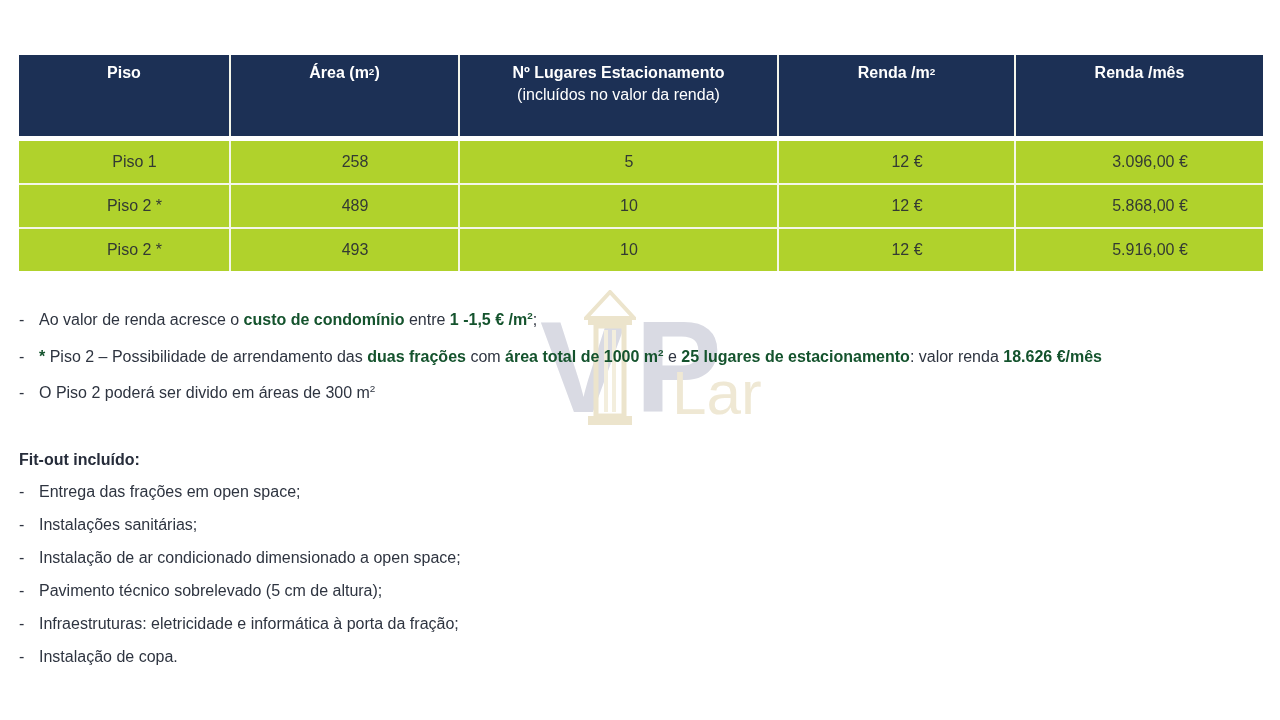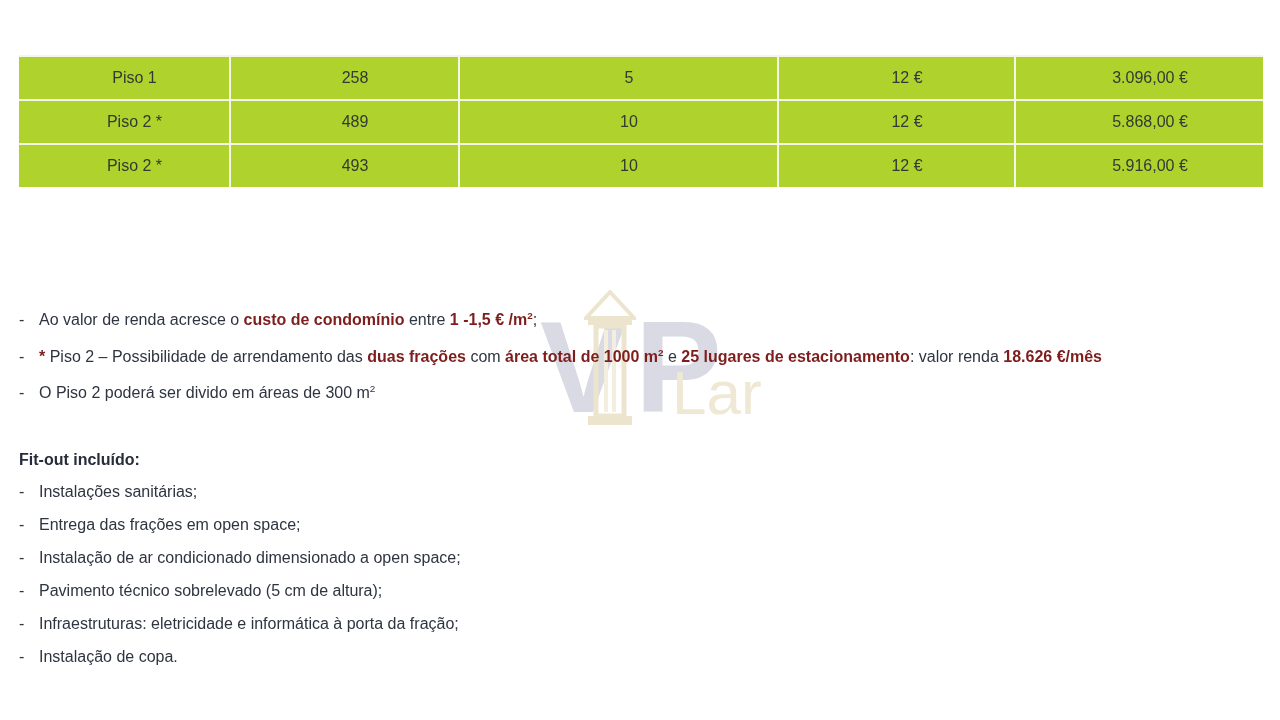--- a/index.html
+++ b/index.html
@@ -40,39 +40,46 @@
     position: absolute; left: 95px; top: 12px; font-weight: bold; font-size: 130px; color: #d9dae3; line-height: 1;
   }
   .wm-lar {
     position: absolute; left: 132px; top: 72px; font-size: 62px; color: #efe8d4; line-height: 1;
   }
   .wm-pillar { position: absolute; left: 44px; top: 0; }
 
   .notes { position: absolute; left: 19px; top: 311px; width: 1250px; font-size: 16px; }
   .note { position: absolute; left: 0; white-space: nowrap; }
   .dash { display: inline-block; width: 20px; }
-  .b { font-weight: bold; color: #7f1d1d; }
+  .b { font-weight: bold; color: #14532d; }
   .i { }
 
   .fitout-title { position: absolute; left: 19px; top: 451px; font-size: 16px; font-weight: bold; color: #262c3a; }
   .fitout-list { position: absolute; left: 19px; top: 483px; font-size: 16px; }
   .fitout-item { height: 33px; white-space: nowrap; }
 </style>
 </head>
 <body>
 
 <table class="table">
   <colgroup>
     <col style="width:211px">
       <col style="width:229px">
       <col style="width:319px">
       <col style="width:237px">
       <col style="width:248px">
   </colgroup>
   <tbody>
+      <tr class="header-row">
+    <th><span>Piso</span></th>
+    <th><span>Área (m</span><sup>2</sup><span>)</span></th>
+    <th><span>Nº Lugares Estacionamento</span><span class="sub">(incluídos no valor da renda)</span></th>
+    <th><span>Renda /m</span><sup>2</sup></th>
+    <th><span>Renda /mês</span></th>
+  </tr>
   <tr>
     <td>Piso 1</td>
     <td>258</td>
     <td>5</td>
     <td>12 €</td>
     <td>3.096,00 €</td>
   </tr>
   <tr>
     <td>Piso 2 *</td>
     <td>489</td>
@@ -114,19 +121,19 @@
   <div class="note" style="top:73px">
     <span class="dash">-</span><span>O Piso 2 poderá ser divido em áreas de 300 m</span><sup>2</sup>
   </div>
 </div>
 
 <div class="fitout-title">
   <span class="i">Fit-out</span><span> incluído:</span>
 </div>
 
 <div class="fitout-list">
+  <div class="fitout-item"><span class="dash">-</span><span>Entrega das frações em </span><span class="i">open space</span><span>;</span></div>
   <div class="fitout-item"><span class="dash">-</span><span>Instalações sanitárias;</span></div>
-  <div class="fitout-item"><span class="dash">-</span><span>Entrega das frações em </span><span class="i">open space</span><span>;</span></div>
   <div class="fitout-item"><span class="dash">-</span><span>Instalação de ar condicionado dimensionado a </span><span class="i">open space</span><span>;</span></div>
   <div class="fitout-item"><span class="dash">-</span><span>Pavimento técnico sobrelevado (5 cm de altura);</span></div>
   <div class="fitout-item"><span class="dash">-</span><span>Infraestruturas: eletricidade e informática à porta da fração;</span></div>
   <div class="fitout-item"><span class="dash">-</span><span>Instalação de copa.</span></div>
 </div>
 
 </body></html>

